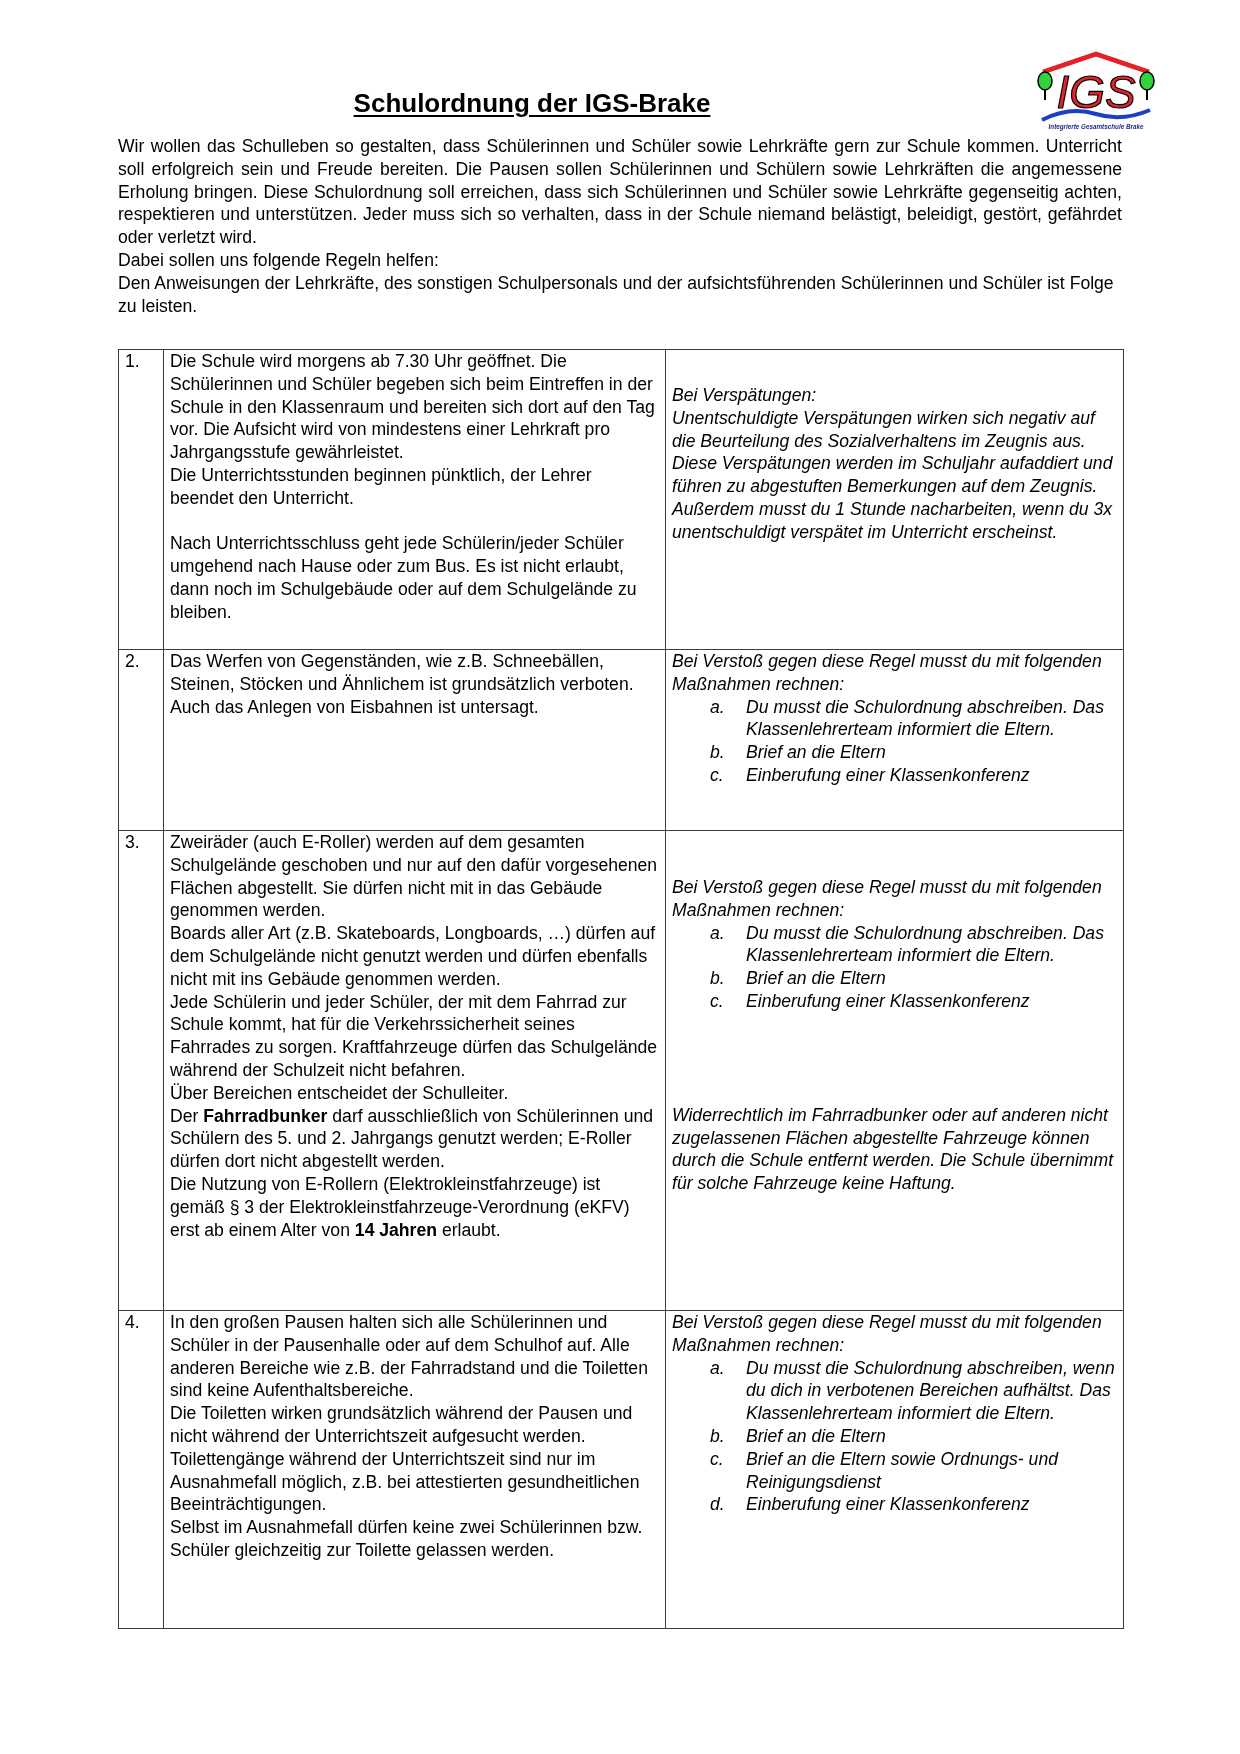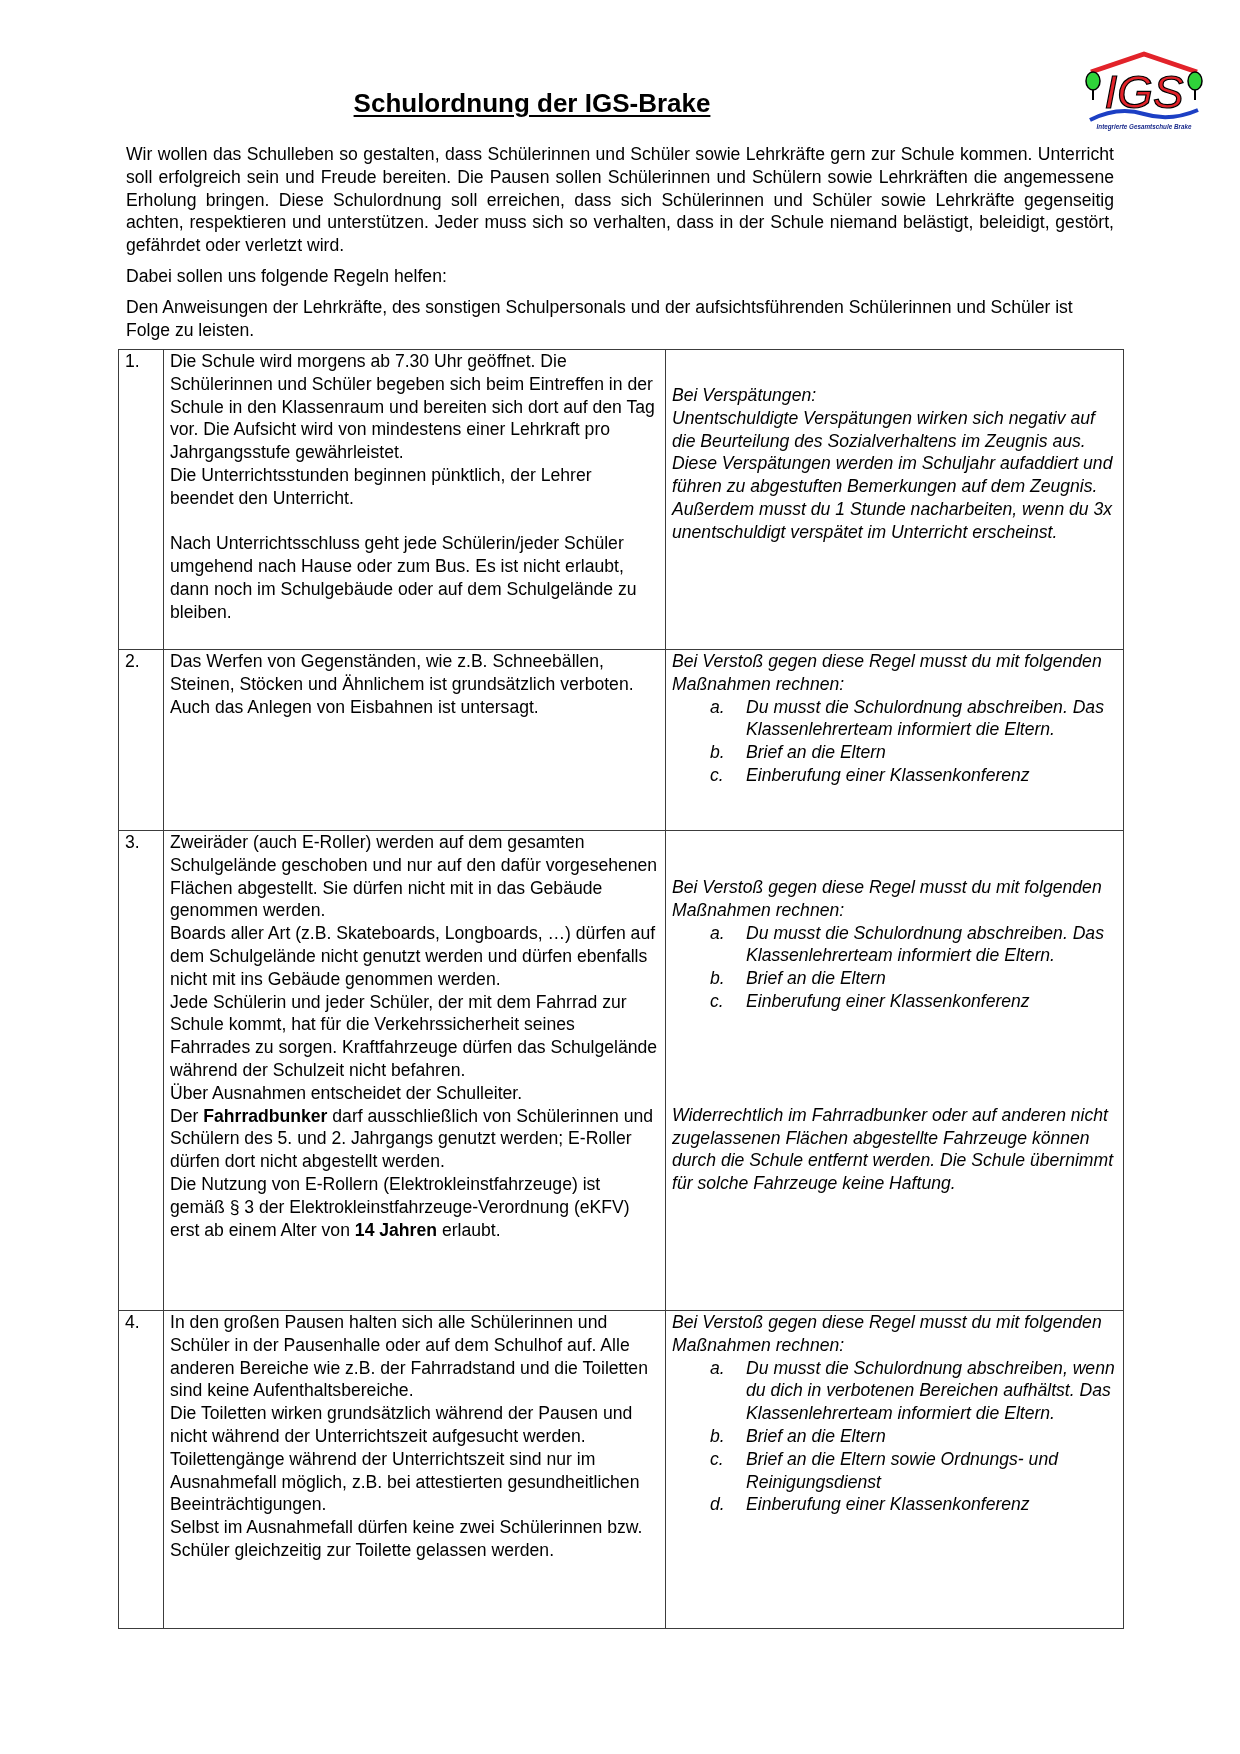--- a/index.html
+++ b/index.html
@@ -1,37 +1,37 @@
 <!DOCTYPE html>
 <html><head>
   <meta charset="utf-8">
   <style>
     html, body { margin: 0; padding: 0; background: #ffffff; }
     body {
       width: 1240px; height: 1754px; position: relative; overflow: hidden;
       font-family: "Liberation Sans", sans-serif; color: #000;
     }
     .logo {
-      position: absolute; left: 1078px; top: 50px; width: 132px; height: 84px;
+      position: absolute; left: 1030px; top: 50px; width: 132px; height: 84px;
     }
     .logo svg { width: 132px; height: 74px; display: block; }
     .logo-caption {
       position: absolute; left: 0; top: 73px; width: 132px; text-align: center;
       font-size: 6.3px; font-weight: bold; font-style: italic; color: #1a2b8c; white-space: nowrap;
     }
     .title {
       position: absolute; left: 0; width: 1064px; top: 88px; text-align: center;
       font-size: 26px; font-weight: bold; text-decoration: underline; text-underline-offset: 3px;
       text-decoration-thickness: 2px;
     }
     .intro {
       position: absolute; left: 118px; top: 135px; width: 1004px;
       font-size: 17.6px; line-height: 22.8px;
     }
-    .intro p { margin: 8px; }
+    .intro p { margin: 0; }
     .intro .just { text-align: justify; text-align-last: left; }
     table.rules {
       position: absolute; left: 118px; top: 349px; width: 1005px;
       border-collapse: collapse; table-layout: fixed;
       font-size: 17.6px; line-height: 22.8px;
     }
     table.rules td, table.rules th {
       border: 1.5px solid #3c3c3c; vertical-align: top; padding: 0 6px;
     }
     table.rules th {
@@ -127,21 +127,21 @@
       </ol>
     </td>
   </tr>
 
   <tr style="height:480px;">
     <td class="num">3.</td>
     <td>
       <p class="blk">Zweiräder (auch E-Roller) werden auf dem gesamten Schulgelände geschoben und nur auf den dafür vorgesehenen Flächen abgestellt. Sie dürfen nicht mit in das Gebäude genommen werden.</p>
       <p class="blk">Boards aller Art (z.B. Skateboards, Longboards, …) dürfen auf dem Schulgelände nicht genutzt werden und dürfen ebenfalls nicht mit ins Gebäude genommen werden.</p>
       <p class="blk">Jede Schülerin und jeder Schüler, der mit dem Fahrrad zur Schule kommt, hat für die Verkehrssicherheit seines Fahrrades zu sorgen. Kraftfahrzeuge dürfen das Schulgelände während der Schulzeit nicht befahren.</p>
-      <p class="blk">Über Ausnahmen entscheidet der Schulleiter.</p>
+      <p class="blk">Über Bereichen entscheidet der Schulleiter.</p>
       <p class="blk"><span>Der </span><b>Fahrradbunker</b><span> darf ausschließlich von Schülerinnen und Schülern des 5. und 2. Jahrgangs genutzt werden; E-Roller dürfen dort nicht abgestellt werden.</span></p>
       <p class="blk"><span>Die Nutzung von E-Rollern (Elektrokleinstfahrzeuge) ist gemäß § 3 der Elektrokleinstfahrzeuge-Verordnung (eKFV) erst ab einem Alter von </span><b>14 Jahren</b><span> erlaubt.</span></p>
     </td>
     <td class="cons">
       <div class="gap1" style="height:45px;"></div>
       <p class="blk">Bei Verstoß gegen diese Regel musst du mit folgenden Maßnahmen rechnen:</p>
       <ol class="alpha">
         <li>
               <span class="lbl">a.</span>
               <span class="txt">Du musst die Schulordnung abschreiben. Das Klassenlehrerteam informiert die Eltern.</span>

